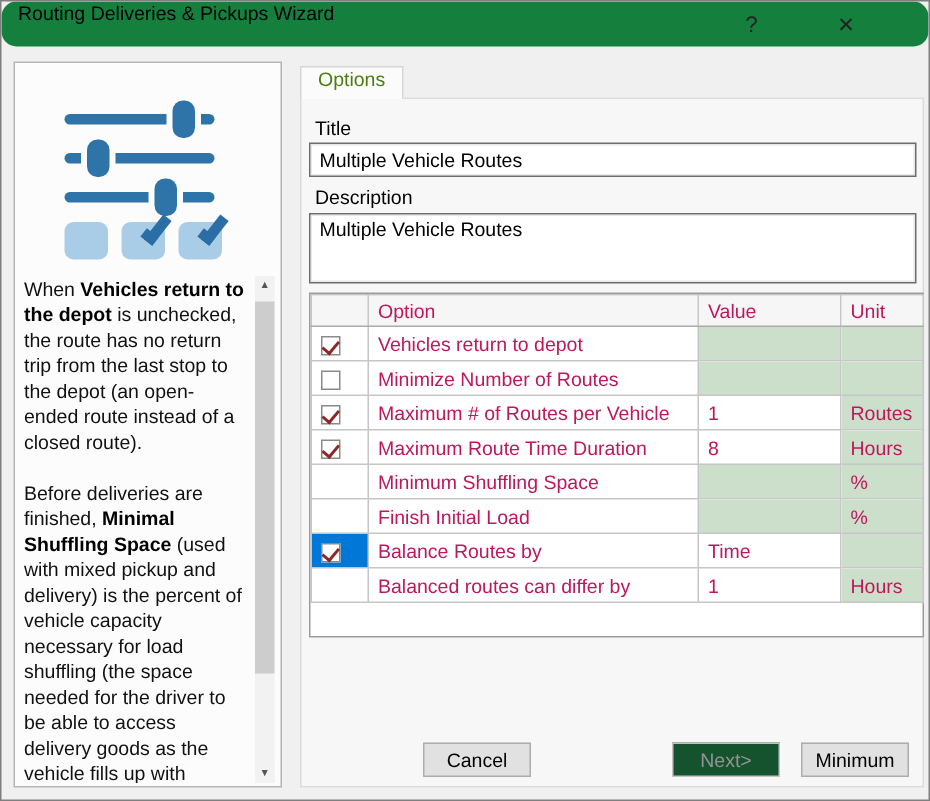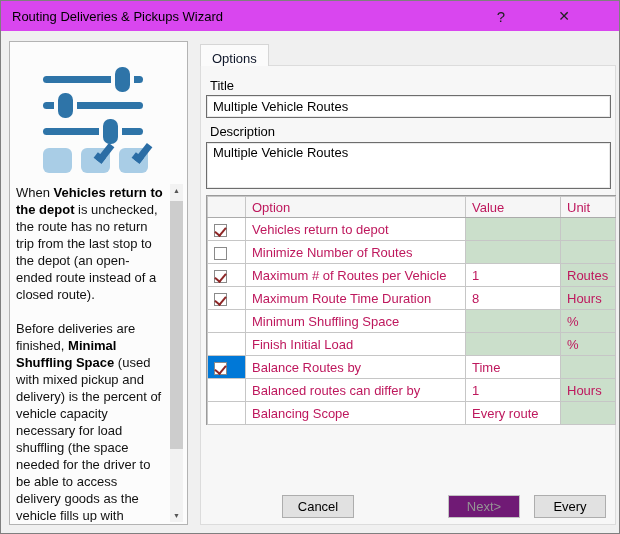--- a/index.html
+++ b/index.html
@@ -16,21 +16,21 @@
     background:#555;
     -webkit-font-smoothing:antialiased;
   }
   .dialog{
     position:relative;width:620px;height:534px;
     background:#f0f0f0;border:1px solid #7f7f7f;overflow:hidden;
   }
   
   .titlebar{
     position:absolute;left:0;top:0;width:100%;height:30px;
-    background:#d946ef;display:flex;align-items:center;
+    background:#15803d;display:flex;align-items:flex-start;border-radius:10px;
   }
   .titlebar .title{font-size:13px;color:#000;padding-left:11px;}
   .tb-btn{
     position:absolute;top:0;height:30px;width:32px;
     display:flex;align-items:center;justify-content:center;
     font-size:14px;color:#222;cursor:default;
   }
   .tb-help{left:484px;font-size:15px;}
   .tb-close{left:547px;}
   
@@ -68,21 +68,21 @@
     display:flex;align-items:center;justify-content:center;
     font-size:7px;color:#555;
   }
   .sb .arrow.up{top:0;}
   .sb .arrow.down{bottom:0;}
   .sb .thumb{position:absolute;left:0;top:17px;width:13px;height:248px;background:#cdcdcd;}
   
   .tab{
     position:absolute;left:199px;top:43px;height:22px;z-index:2;
     background:#fbfbfb;border:1px solid #d6d6d6;border-bottom:none;
-    font-size:13px;color:#0f172a;padding:0 11px;display:flex;align-items:flex-end;
+    font-size:13px;color:#4d7c0f;padding:0 11px;display:flex;align-items:flex-start;
   }
   .tab-panel{
     position:absolute;left:199px;top:64px;width:416px;height:460px;
     background:#f7f7f7;border:1px solid #dcdcdc;
   }
   .fld-label{position:absolute;left:9px;font-size:13px;color:#000;}
   .textbox{
     position:absolute;left:5px;width:405px;background:#fff;
     border:1px solid #6d6d6d;box-shadow:inset 0 0 0 1px #e9e9e9;
     font-family:"Liberation Sans","DejaVu Sans",sans-serif;
@@ -111,21 +111,21 @@
   }
   td.locked{background:var(--cell-green);}
   td.filled{background:#fff;}
   
   .btn{
     position:absolute;top:494px;width:72px;height:23px;
     background:#e1e1e1;border:1px solid #adadad;
     font-family:Liberation Sans, sans-serif;
     font-size:13px;color:#000;text-align:center;line-height:21px;
   }
-  .btn.disabled{background:#701a75;border-color:#c3c3c3;color:#949494;}
+  .btn.disabled{background:#14532d;border-color:#c3c3c3;color:#949494;}
 </style>
 </head>
 <body>
 
 <div class="dialog">
 
   <div class="titlebar">
     <span class="title">Routing Deliveries &amp; Pickups Wizard</span>
   </div>
   <div class="tb-btn tb-help">
@@ -230,28 +230,22 @@
               <td>Balance Routes by</td>
               <td class="filled">Time</td>
               <td class="locked"></td>
             </tr>
             <tr>
               <td class="cb-cell"></td>
               <td>Balanced routes can differ by</td>
               <td class="filled">1</td>
               <td class="locked">Hours</td>
             </tr>
-            <tr>
-              <td class="cb-cell"></td>
-              <td>Balancing Scope</td>
-              <td class="filled">Every route</td>
-              <td class="locked"></td>
-            </tr>
           </tbody>
       </table>
     </div>
   </div>
 
   <button class="btn" style="left:281px;">Cancel</button>
   <button class="btn disabled" style="left:447px;">Next&gt;</button>
-  <button class="btn" style="left:533px;">Every</button>
+  <button class="btn" style="left:533px;">Minimum</button>
 
 </div>
 
 </body></html>

